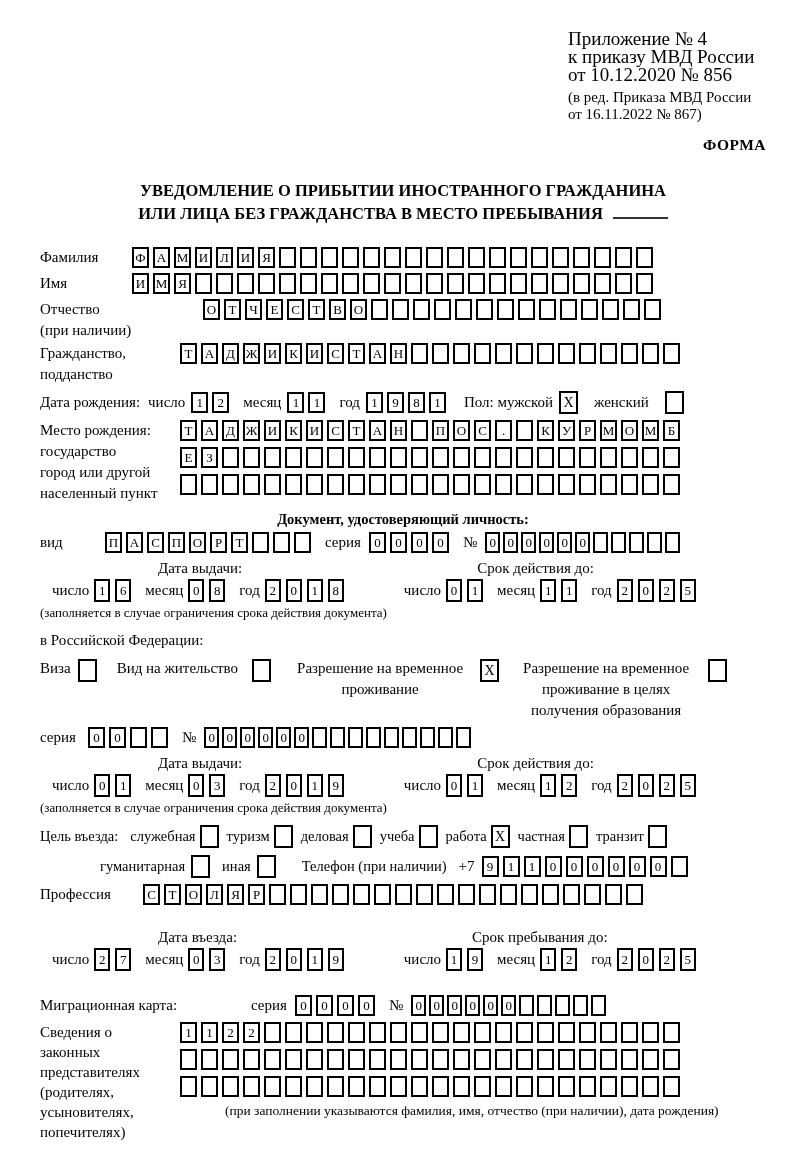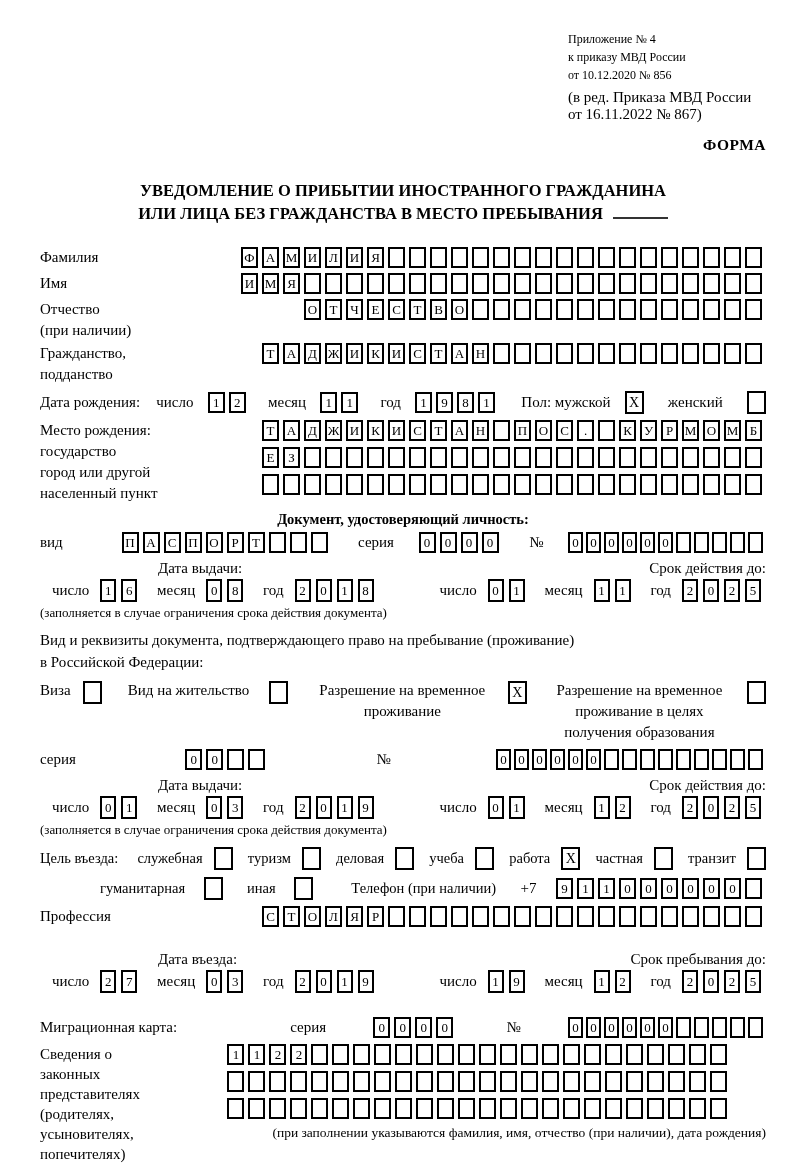--- a/index.html
+++ b/index.html
@@ -5,30 +5,30 @@
   * { box-sizing: border-box; margin: 0; padding: 0; }
   html, body { background: #fff; }
   body {
     width: 800px; height: 1163px; overflow: hidden;
     font-family: "Liberation Serif", "DejaVu Serif", serif;
     color: #000; font-size: 15px;
   }
   .page { padding: 30px 34px 0 40px; }
 
   
-  .appendix { margin-left: 528px; line-height: 18px; font-size: 12px; }
+  .appendix { margin-left: 528px; line-height: 18px; font-size: 19px; }
   .revision { margin-left: 528px; margin-top: 5px; line-height: 17px; font-size: 15px; }
   .forma { text-align: right; font-weight: bold; margin-top: 13px; font-size: 15.5px; letter-spacing: .5px; }
 
   .title { text-align: center; font-weight: bold; font-size: 16.5px; margin-top: 25px; line-height: 23px; }
   .blank { display: inline-block; width: 55px; border-bottom: 2px solid #333; height: 13px; margin-left: 10px; }
   .section-title { font-weight: bold; font-size: 15.5px; letter-spacing: .3px; margin-top: 25px; }
 
   
-  .row { display: flex; align-items: center; margin-top: 5px; justify-content: space-between; }
+  .row { display: flex; align-items: center; margin-top: 5px; }
   .row.top { align-items: flex-start; }
   .lbl { flex: none; line-height: 21px; }
   .ml { white-space: pre-line; }
   .cells { display: inline-flex; flex: none; }
   .cell {
     width: 17px; height: 21px; border: 2px solid #000; margin-right: 4px;
     text-align: center; line-height: 17px; font-size: 13px; flex: none;
     font-family: "Liberation Serif", serif;
   }
   .cb { display: inline-flex; flex: none; }
@@ -418,21 +418,20 @@
     <span class="cells">
         <span class="cell">2</span>
         <span class="cell">0</span>
         <span class="cell">2</span>
         <span class="cell">5</span>
       </span>
   </div>
   <div class="note-r">(заполняется в случае ограничения срока действия документа)</div>
 
   <div class="para">
-    <div>Вид и реквизиты документа, подтверждающего право на пребывание (проживание)</div>
     <div>в Российской Федерации:</div>
   </div>
 
   <div class="row opts">
     <span class="olbl">Виза</span>
     <span class="cb">
         <span class="cell"></span>
       </span>
     <span class="olbl" style="margin-left:20px">Вид на жительство</span>
     <span class="cb" style="margin-left:14px">

